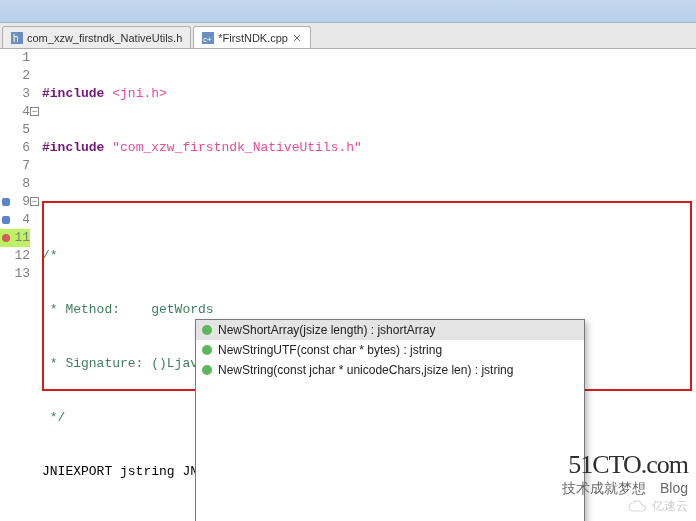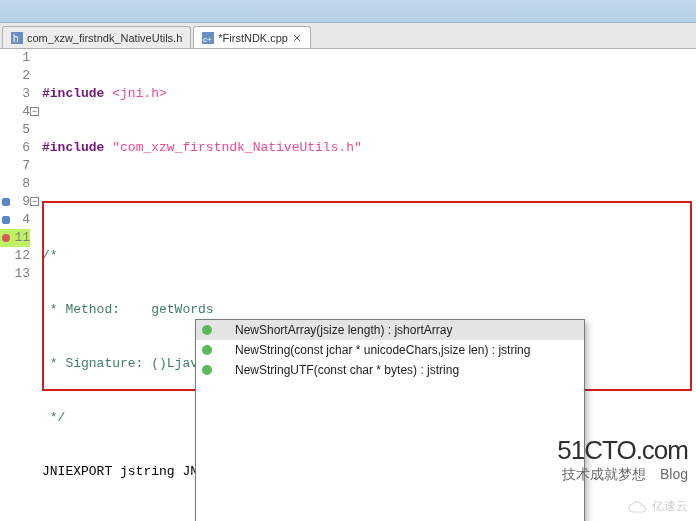--- a/index.html
+++ b/index.html
@@ -24,28 +24,28 @@
   .code { margin-left: 36px; font-family: Consolas, "Courier New", monospace; font-size: 13px; line-height: 18px; padding-left: 6px; white-space: pre; }
   .code .row { height: 18px; }
   .kw { color: #701a75; font-weight: bold; }
   .cm { color: #3f7f5f; }
   .str { color: #ec4899; font-family: Liberation Mono, monospace; }
 
   .redbox { position: absolute; left: 42px; top: 152px; width: 650px; height: 190px; border: 2px solid #d21b1b; pointer-events: none; }
 
   .assist { position: absolute; left: 195px; top: 270px; width: 390px; background: #fff; border: 1px solid #7a7a7a; box-shadow: 3px 3px 6px rgba(0,0,0,.25); }
   .assist-list { max-height: 240px; overflow: hidden; }
-  .assist-item { display: flex; align-items: center; gap: 23px; padding: 3px 6px; font-size: 12px; color: #222; }
+  .assist-item { display: flex; align-items: center; gap: 6px; padding: 3px 6px; font-size: 12px; color: #222; }
   .assist-item .dot { width: 10px; height: 10px; background: #5cb85c; border-radius: 50%; flex: none; }
   .assist-item.sel { background: #e4e4e4; }
 
   .watermark { position: absolute; right: 8px; bottom: 6px; text-align: right; color: #3a3a3a; pointer-events: none; }
-  .watermark .wm1 { font-family: Liberation Sans, sans-serif; font-size: 26px; letter-spacing: -1px; color: #2f2f2f; }
+  .watermark .wm1 { font-family: Liberation Serif, serif; font-size: 26px; letter-spacing: -1px; color: #2f2f2f; }
   .watermark .wm2 { font-size: 14px; color: #6a6a6a; margin-left: 41px; }
-  .watermark .wm3 { font-size: 12px; color: #8c8c8c; margin-top: 14px; opacity: .45; display: flex; align-items: flex-end; justify-content: flex-end; gap: 4px; }
+  .watermark .wm3 { font-size: 12px; color: #8c8c8c; margin-top: 0; opacity: .45; display: flex; align-items: center; justify-content: flex-end; gap: 4px; }
   .watermark .wm3 svg { opacity: .7; }
 </style>
 </head>
 <body>
 
 <div class="titlebar"></div>
 
 <div class="tabbar">
   <div class="tab">
     <svg class="ticon" viewBox="0 0 12 12">
@@ -106,25 +106,25 @@
   <div class="redbox"></div>
 
   <div class="assist">
     <div class="assist-list">
       <div class="assist-item sel">
           <span class="dot"></span>
           <span>NewShortArray(jsize length) : jshortArray</span>
         </div>
       <div class="assist-item">
           <span class="dot"></span>
-          <span>NewString(const jchar * unicodeChars,jsize len) : jstring</span>
+          <span>NewStringUTF(const char * bytes) : jstring</span>
         </div>
       <div class="assist-item">
           <span class="dot"></span>
-          <span>NewStringUTF(const char * bytes) : jstring</span>
+          <span>NewString(const jchar * unicodeChars,jsize len) : jstring</span>
         </div>
       <div style="height:170px"></div>
     </div>
 
   </div>
 
   <div class="watermark">
     <div class="wm1">51CTO.com</div>
     <div class="wm2">技术成就梦想 Blog</div>
     <div class="wm3">

